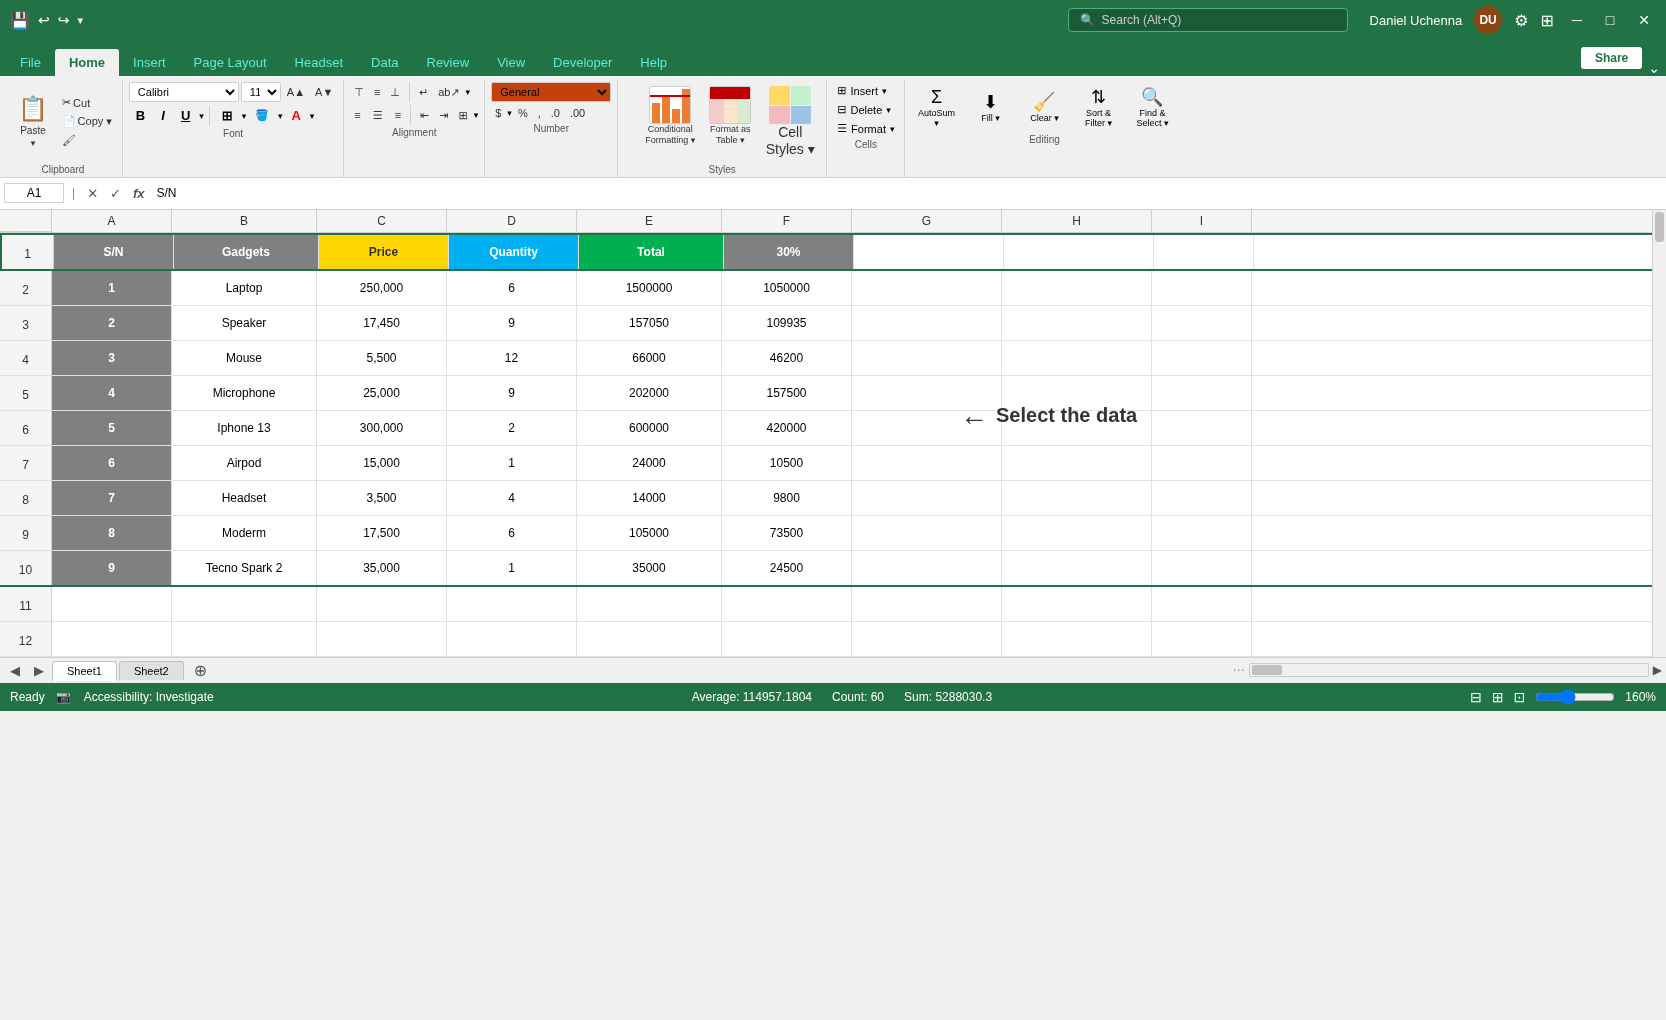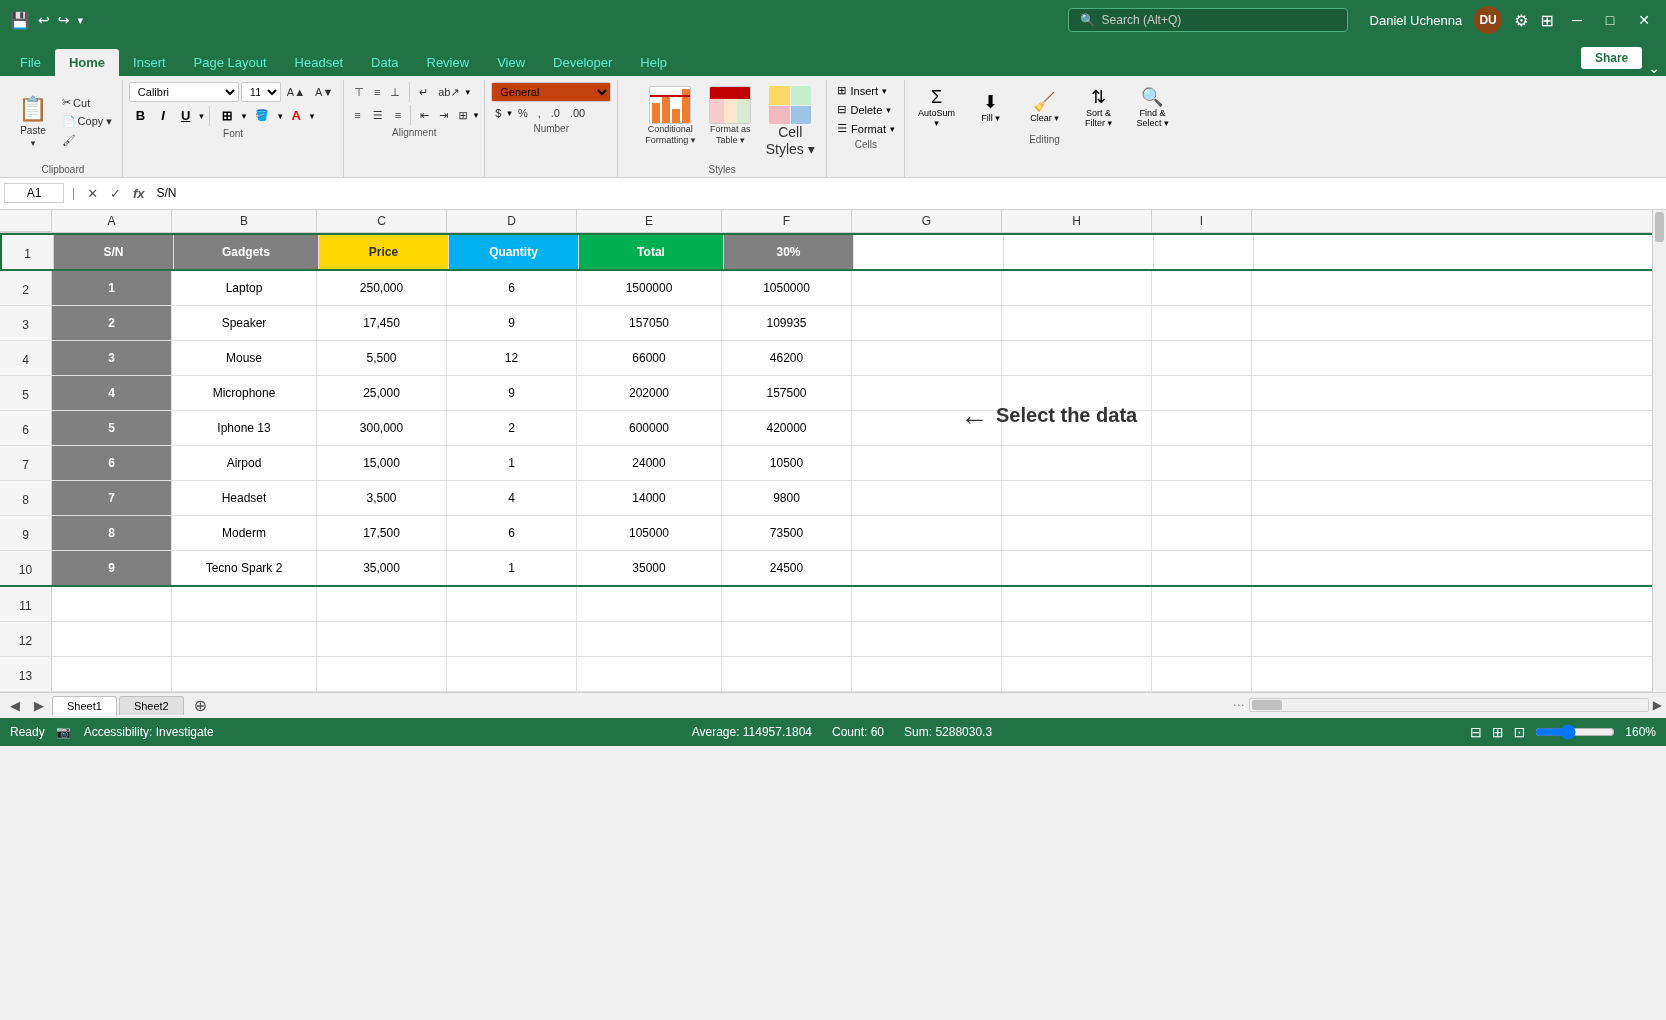--- a/index.html
+++ b/index.html
@@ -721,32 +721,20 @@
     <div class="cell col-a"></div>
     <div class="cell col-b"></div>
     <div class="cell col-c"></div>
     <div class="cell col-d"></div>
     <div class="cell col-e"></div>
     <div class="cell col-f"></div>
     <div class="cell col-g"></div>
     <div class="cell col-h"></div>
     <div class="cell col-i"></div>
   </div>
-  <div class="sheet-row">
-    <div class="row-num">13</div>
-    <div class="cell col-a"></div>
-    <div class="cell col-b"></div>
-    <div class="cell col-c"></div>
-    <div class="cell col-d"></div>
-    <div class="cell col-e"></div>
-    <div class="cell col-f"></div>
-    <div class="cell col-g"></div>
-    <div class="cell col-h"></div>
-    <div class="cell col-i"></div>
-  </div>
 
   <div style="position:absolute;top:190px;left:960px;display:flex;align-items:center;gap:8px;">
     <span style="font-size:28px;font-weight:bold;color:#333;">←</span>
     <span style="font-size:20px;font-weight:bold;color:#333;">Select the data</span>
   </div>
 
   <div style="position:absolute;right:0;top:0;bottom:0;width:14px;background:#f0f0f0;border-left:1px solid #ccc;">
     <div style="background:#c0c0c0;height:30px;margin:2px;border-radius:3px;"></div>
   </div>
 </div>

